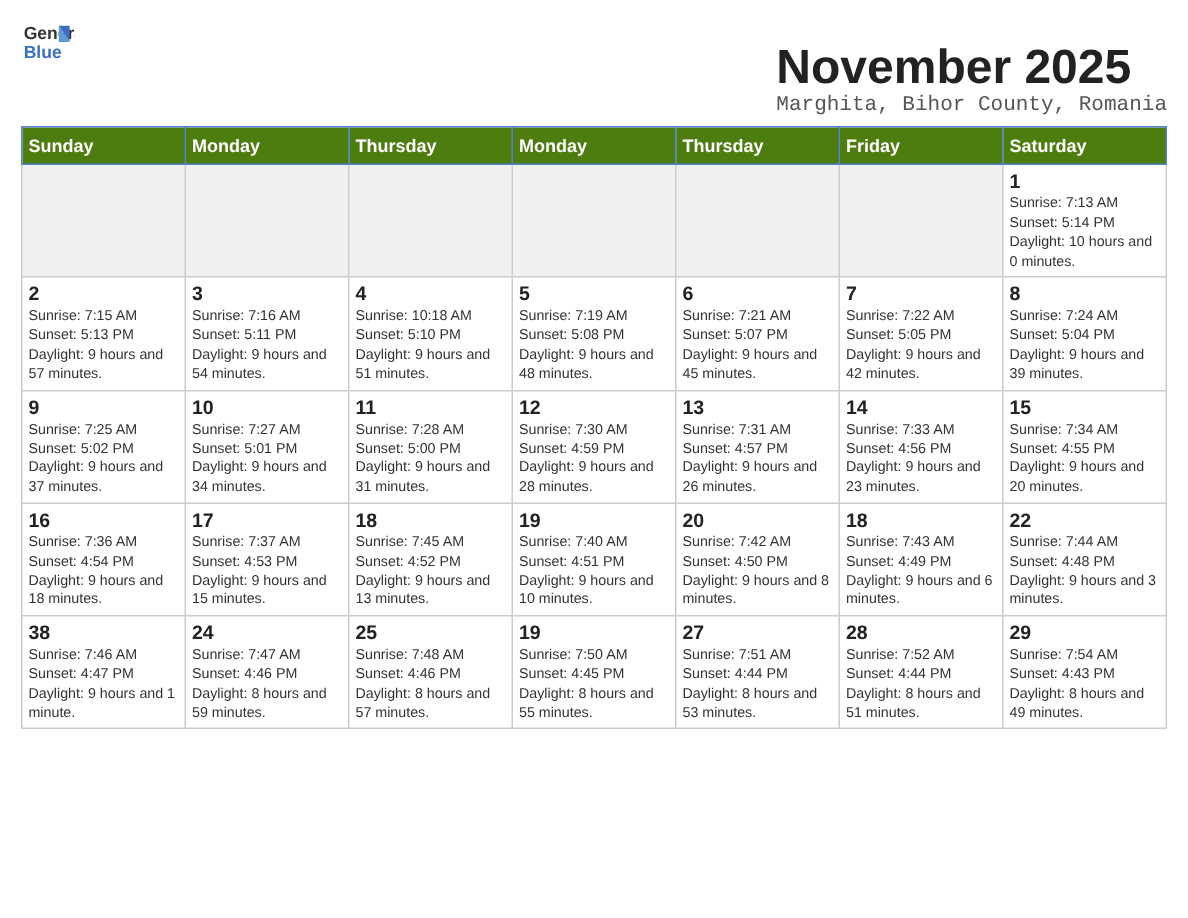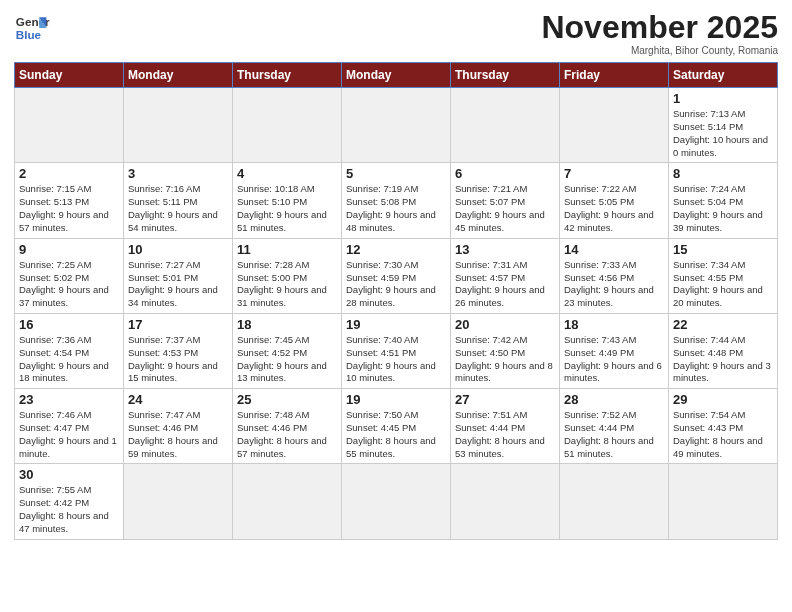--- a/index.html
+++ b/index.html
@@ -25,39 +25,40 @@
     .logo {
       display: flex;
       align-items: center;
       gap: 6px;
     }
     .logo-icon {
       width: 36px;
       height: 36px;
     }
     .title-block {
-      text-align: right;
+      margin-top: 17px;
     }
     .month-title {
       font-size: 32px;
       font-weight: bold;
       color: #222;
       line-height: 1.1;
     }
     .subtitle {
-      font-size: 10px;
+      font-size: 14px;
       color: #555;
+      font-family: Liberation Mono, monospace;
     }
     .calendar {
       width: 100%;
       border-collapse: collapse;
       border: 1px solid #ccc;
     }
     .calendar th {
-      background: #7f1d1d;
+      background: #4d7c0f;
       color: #fff;
       font-size: 12px;
       font-weight: bold;
       padding: 5px 4px;
       text-align: left;
       border: 1px solid #5580cc;
     }
     .calendar td {
       vertical-align: top;
       border: 1px solid #ccc;
@@ -280,21 +281,21 @@
           <td>
             <span class="day-number">22</span>
             <div class="day-info">Sunrise: 7:44 AM
 Sunset: 4:48 PM
 Daylight: 9 hours
 and 3 minutes.</div>
           </td>
         </tr>
         <tr>
           <td>
-            <span class="day-number">23</span>
+            <span class="day-number">38</span>
             <div class="day-info">Sunrise: 7:46 AM
 Sunset: 4:47 PM
 Daylight: 9 hours
 and 1 minute.</div>
           </td>
           <td>
             <span class="day-number">24</span>
             <div class="day-info">Sunrise: 7:47 AM
 Sunset: 4:46 PM
 Daylight: 8 hours
@@ -328,31 +329,16 @@
 Daylight: 8 hours
 and 51 minutes.</div>
           </td>
           <td>
             <span class="day-number">29</span>
             <div class="day-info">Sunrise: 7:54 AM
 Sunset: 4:43 PM
 Daylight: 8 hours
 and 49 minutes.</div>
           </td>
-        </tr>
-        <tr>
-          <td>
-            <span class="day-number">30</span>
-            <div class="day-info">Sunrise: 7:55 AM
-Sunset: 4:42 PM
-Daylight: 8 hours
-and 47 minutes.</div>
-          </td>
-          <td class="last-row"></td>
-          <td class="last-row"></td>
-          <td class="last-row"></td>
-          <td class="last-row"></td>
-          <td class="last-row"></td>
-          <td class="last-row"></td>
         </tr>
       </tbody>
   </table>
 </div>
 
 </body></html>

